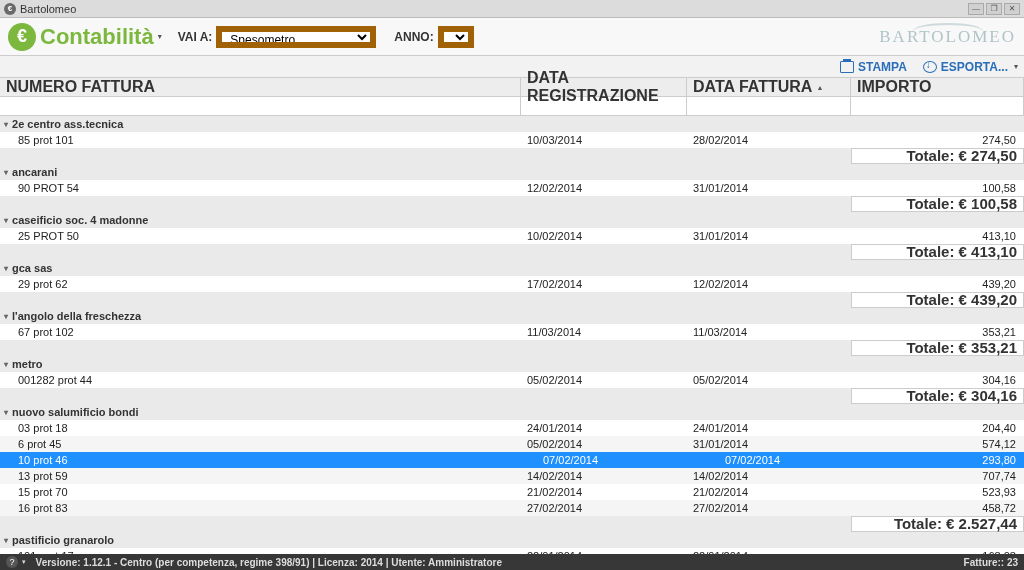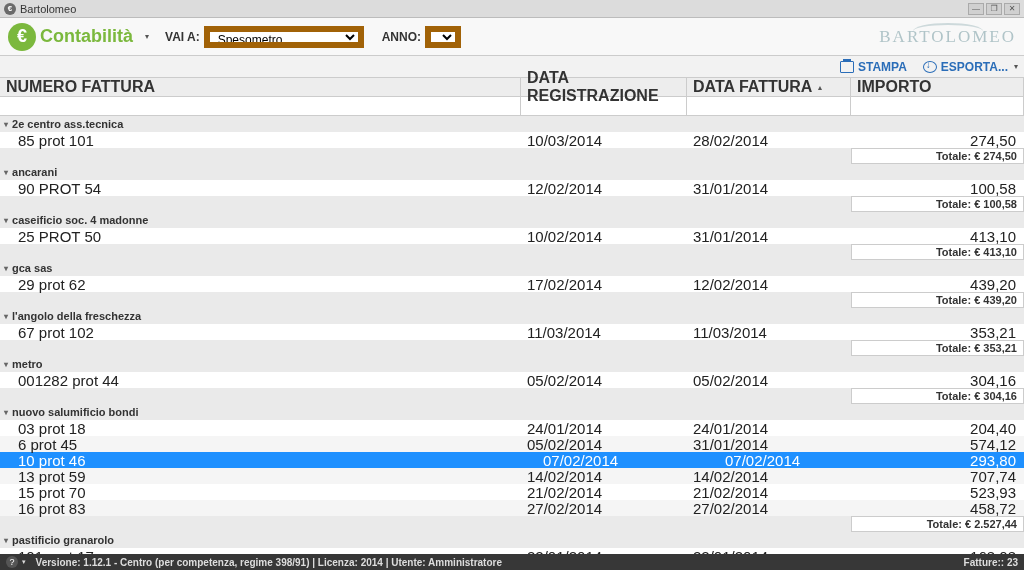--- a/index.html
+++ b/index.html
@@ -8,21 +8,21 @@
   
   .titlebar { height: 18px; background: #dcdcdc; display: flex; align-items: center; padding: 0 4px; border-bottom: 1px solid #bcbcbc; }
   .titlebar .app-icon { width: 12px; height: 12px; border-radius: 50%; background: #6a6a6a; margin-right: 4px; display: inline-flex; align-items: center; justify-content: center; color: #fff; font-size: 8px; font-weight: bold; }
   .titlebar .title { flex: 1; font-size: 11px; color: #333; }
   .titlebar .win-btns { display: flex; gap: 2px; }
   .titlebar .win-btn { width: 16px; height: 12px; background: #d0d0d0; border: 1px solid #aaa; font-size: 8px; display: flex; align-items: center; justify-content: center; color: #555; cursor: pointer; }
   
   
   .header { height: 38px; background: #f8f8f8; display: flex; align-items: center; padding: 0 8px; border-bottom: 1px solid #ccc; }
   .logo-badge { width: 28px; height: 28px; border-radius: 50%; background: #7bb83d; display: flex; align-items: center; justify-content: center; color: #fff; font-size: 18px; font-weight: bold; margin-right: 4px; }
-  .app-section { font-size: 18px; color: #7bb83d; font-weight: bold; margin-right: 12px; }
+  .app-section { font-size: 22px; color: #7bb83d; font-weight: bold; margin-right: 4px; }
   .dropdown-caret { font-size: 8px; color: #555; margin-right: 16px; cursor: pointer; }
   .hdr-label { font-size: 12px; font-weight: bold; color: #333; margin-right: 4px; }
   .hdr-select { height: 22px; border: 6px solid #a16207; background: #fff; padding: 0 4px; font-size: 12px; margin-right: 18px; }
   .hdr-select.wide { width: 160px; }
   .hdr-select.narrow { width: 36px; }
   .brand { margin-left: auto; font-size: 17px; letter-spacing: 2px; color: #b0c4c8; font-weight: normal; font-family: Georgia, serif; position: relative; }
   .brand::before { content:""; position:absolute; top:-4px; left:50%; width:70px; height:14px; border-top:2px solid #cdd9db; border-radius:50% 50% 0 0; transform:translateX(-50%);}
   
   
   .actions { height: 22px; background: #f2f2f2; display: flex; align-items: center; justify-content: flex-end; padding: 0 6px; border-bottom: 1px solid #ccc; gap: 16px; }
@@ -44,31 +44,31 @@
   .col-imp { flex:1; justify-content: flex-start; }
   
   
   .filterrow { display:flex; background:#fff; border-bottom:1px solid #ccc;}
   .filterrow .fcell{ height:18px; border-right:1px solid #ccc;}
   
   
   .body { height: 458px; overflow-y: auto; background: #fff; }
   .grouphdr { display:flex; align-items:center; background:#eaeaea; font-weight:bold; font-size:11px; color:#333; padding:1px 4px; height:16px; }
   .grouphdr .caret { font-size:8px; margin-right:4px; color:#666; cursor:pointer;}
-  .row { display:flex; height:16px; align-items:center; font-size:15px; color:#222; }
+  .row { display:flex; height:16px; align-items:center; font-size:11px; color:#222; }
   .row.alt { background:#f5f5f5; }
   .row.sel { background:#1e90ff; color:#fff;gap:16px; }
   .row .c { padding:0 6px; }
   .row .c-num { width:521px; padding-left:18px;}
   .row .c-reg { width:166px; }
   .row .c-fat { width:164px; }
   .row .c-imp { flex:1; text-align:right; padding-right:8px;}
   .totrow { display:flex; height:16px; align-items:center; background:#eaeaea; }
   .totrow .spacer{ width:851px; }
-  .totrow .totbox{ flex:1; background:#fff; border:1px solid #ccc; text-align:right; padding:0 6px; font-size:11px; font-weight:bold; color:#333; height:16px; line-height:14px;}
+  .totrow .totbox{ flex:1; background:#fff; border:1px solid #ccc; text-align:right; padding:0 6px; font-size:15px; font-weight:bold; color:#333; height:16px; line-height:14px;}
   
   
   .body::-webkit-scrollbar { width:14px; }
   .body::-webkit-scrollbar-track{ background:#eee;}
   .body::-webkit-scrollbar-thumb{ background:#c4c4c4; border:1px solid #aaa;}
   
   
   .status { position:absolute; bottom:0; left:0; right:0; height:16px; background:#373737; color:#ddd; font-size:10px; display:flex; align-items:center; padding:0 6px; }
   .status .help{ width:12px;height:12px;border-radius:50%;background:#555;color:#fff;display:flex;align-items:center;justify-content:center;font-size:9px;margin-right:4px;}
   .status .scaret{font-size:7px;margin-right:10px;}

